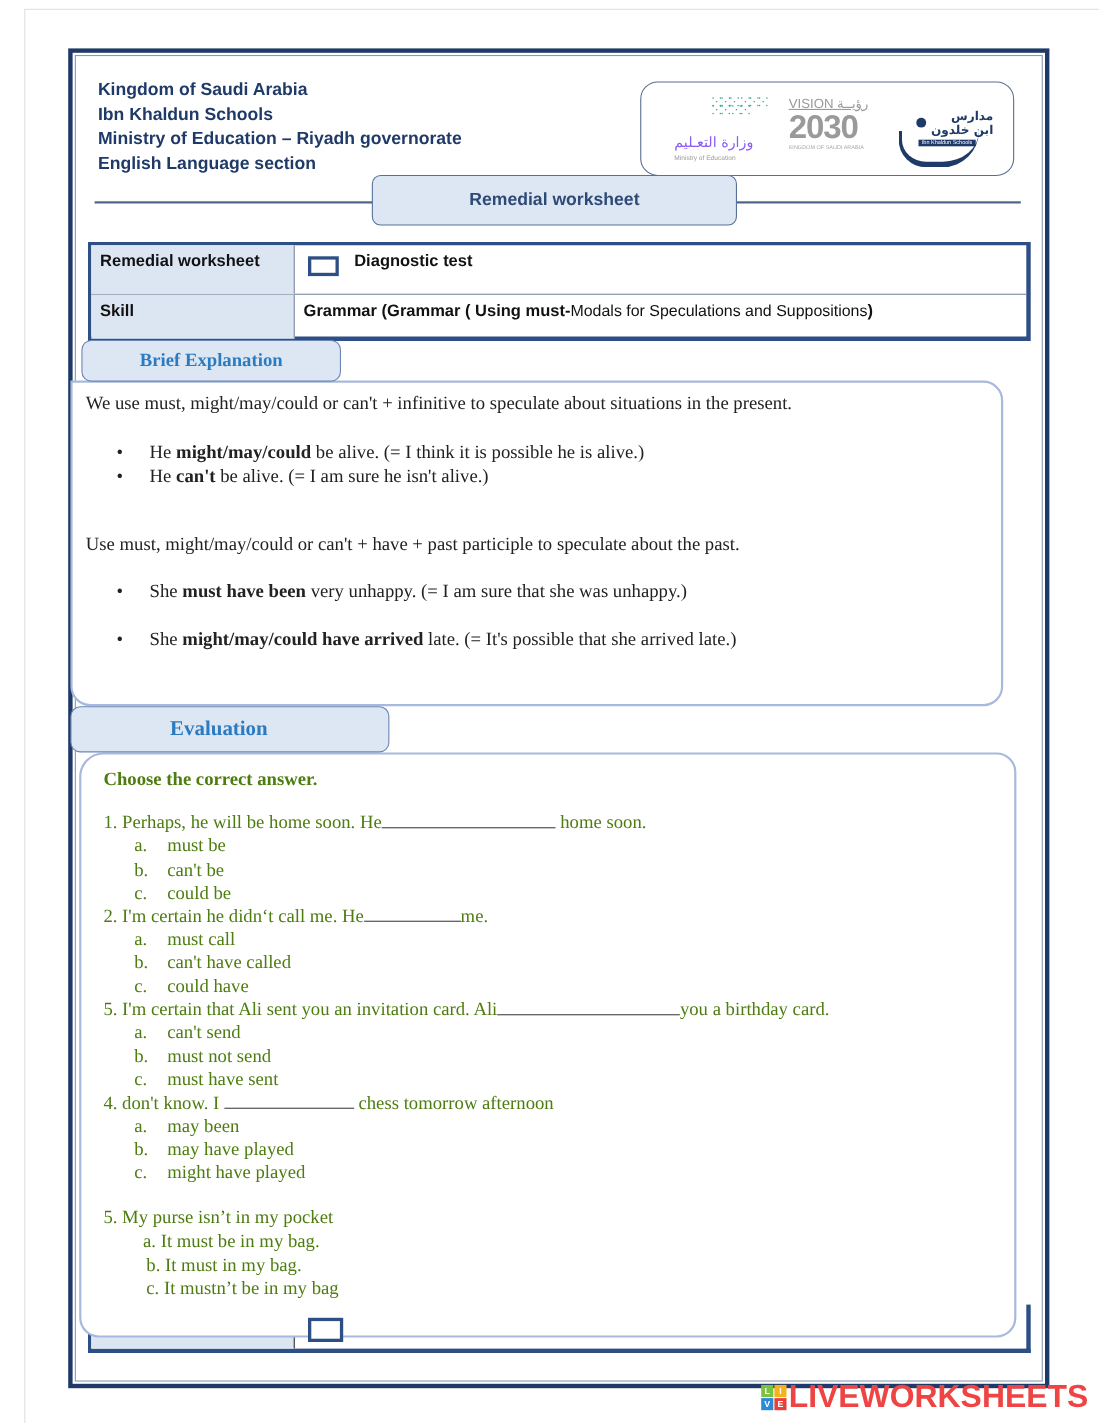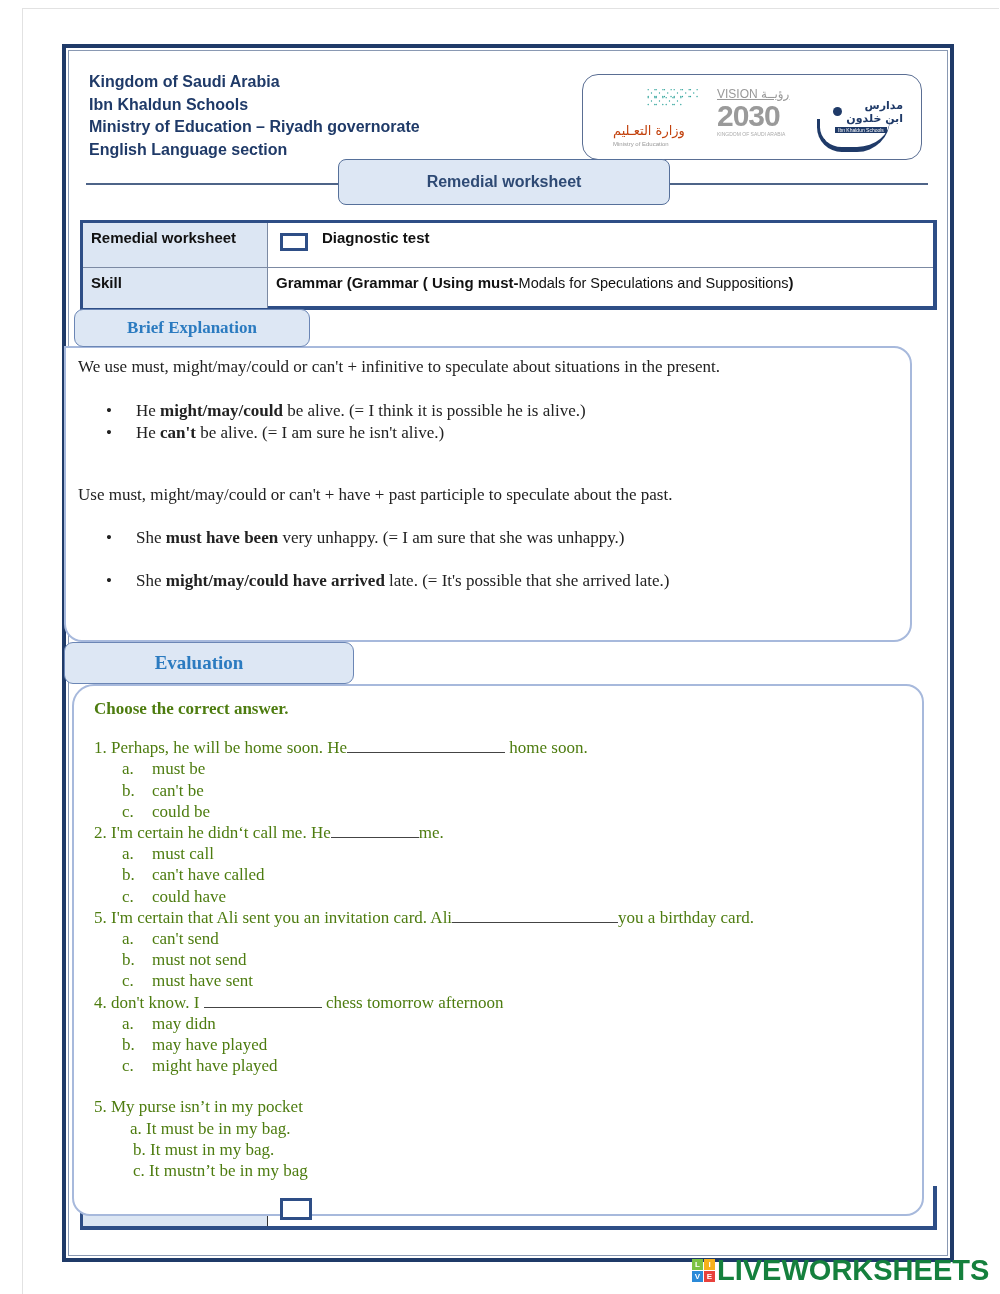--- a/index.html
+++ b/index.html
@@ -5,21 +5,21 @@
   html, body { margin:0; padding:0; background:#ffffff; }
   body { width:1000px; height:1294px; position:relative; overflow:hidden; font-family:"Liberation Serif", serif; color:#222; }
   .page-edge { position:absolute; left:22px; top:8px; width:976px; height:1290px; border-left:1px solid #e2e2e2; border-top:1px solid #e2e2e2; }
   .outer-frame { position:absolute; left:62px; top:44px; width:892px; height:1218px; border:4px solid #1f3a68; box-sizing:border-box; }
   .inner-frame { position:absolute; left:68px; top:50px; width:880px; height:1206px; border:1px solid #8a99b3; box-sizing:border-box; }
 
   .header-text { position:absolute; left:89px; top:71px; font-family:"Liberation Sans", sans-serif; font-weight:bold; font-size:16px; line-height:22.5px; color:#1f3a68; }
   .logo-box { position:absolute; left:582px; top:74px; width:340px; height:86px; border:1.5px solid #5a6e93; border-radius:16px; box-sizing:border-box; background:#fff; }
   .moe-logo { position:absolute; left:30px; top:14px; width:100px; height:60px; }
   .moe-dots { position:absolute; left:34px; top:0; font-size:11px; letter-spacing:-1px; color:#2ea39a; line-height:8px; }
-  .moe-ar { position:absolute; left:0; top:34px; font-size:13px; color:#c2410c; font-family:"DejaVu Sans", sans-serif; }
+  .moe-ar { position:absolute; left:0; top:34px; font-size:13px; color:#8b5cf6; font-family:"DejaVu Sans", sans-serif; }
   .moe-en { position:absolute; left:0; top:52px; font-size:6px; color:#999; font-family:"Liberation Sans", sans-serif; }
   .vision { position:absolute; left:134px; top:12px; width:95px; height:62px; }
   .vision-top { font-family:"Liberation Sans", sans-serif; font-size:12px; color:#999;text-decoration:underline; }
   .vision-num { font-family:"Liberation Sans", sans-serif; font-size:30px; font-weight:bold; color:#9a9a9a; line-height:30px; letter-spacing:-1px; }
   .vision-sub { font-size:5px; color:#aaa; font-family:"Liberation Sans", sans-serif; line-height:6px; }
   .khaldun { position:absolute; left:228px; top:14px; width:100px; height:62px; }
   .khaldun-ar { position:absolute; right:8px; top:10px; font-family:"DejaVu Sans", sans-serif; font-size:11px; font-weight:bold; color:#1f3a68; text-align:right; line-height:13px; }
   .khaldun-dot { position:absolute; left:22px; top:18px; width:9px; height:9px; border-radius:50%; background:#1f3a68; }
   .khaldun-swoosh { position:absolute; left:6px; top:30px; width:70px; height:28px; border-bottom:5px solid #1f3a68; border-left:3px solid #1f3a68; border-radius:0 0 40px 30px; }
   .khaldun-en { position:absolute; left:24px; top:38px; font-size:5px; color:#fff; background:#1f3a68; padding:0 3px; font-family:"Liberation Sans", sans-serif; }
@@ -68,21 +68,21 @@
   .q5-opt.a { padding-left:36px; }
   .q5-opt.b, .q5-opt.c { padding-left:39px; }
 
   .bottom-table { position:absolute; left:80px; top:1186px; width:857px; height:44px; border:3px solid #2e4e86; border-top:none; box-sizing:border-box; border-right-width:4px; border-bottom-width:4px; }
   .bottom-table .bt-label { position:absolute; left:0; top:0; width:185px; height:100%; background:#dce6f3; border-right:1px solid #333; box-sizing:border-box; }
   .bottom-checkbox { position:absolute; left:280px; top:1198px; width:32px; height:22px; border:3px solid #2e4e86; background:#fff; box-sizing:border-box; }
 
   .lw-logo { position:absolute; left:692px; top:1255px; display:flex; align-items:center; }
   .lw-blocks { display:grid; grid-template-columns:11px 11px; grid-template-rows:11px 11px; gap:1px; margin-right:2px; }
   .lw-blocks span { display:flex; align-items:center; justify-content:center; font-family:"Liberation Sans", sans-serif; font-size:8px; font-weight:bold; color:#fff; }
-  .lw-text { font-family:"Liberation Sans", sans-serif; font-weight:bold; font-size:29px; color:#15803d; letter-spacing:0px; line-height:30px; }
+  .lw-text { font-family:"Liberation Sans", sans-serif; font-weight:bold; font-size:29px; color:#ef4444; letter-spacing:0px; line-height:30px; }
 </style>
 </head>
 <body>
 
 <div class="page-edge"></div>
 <div class="outer-frame"></div>
 <div class="inner-frame"></div>
 
 <div class="header-text">
   <div>Kingdom of Saudi Arabia</div>
@@ -176,21 +176,21 @@
   <div class="question">
     <span>5. I'm certain that Ali sent you an invitation card.  Ali</span><span class="blank" style="width:166px"></span><span>you a birthday card.</span>
   </div>
   <div class="option"><span class="opt-letter">a.</span><span>can't send</span></div>
   <div class="option"><span class="opt-letter">b.</span><span>must not send</span></div>
   <div class="option"><span class="opt-letter">c.</span><span>must have sent</span></div>
 
   <div class="question">
     <span>4. don't know. I </span><span class="blank" style="width:118px"></span><span> chess tomorrow afternoon</span>
   </div>
-  <div class="option"><span class="opt-letter">a.</span><span>may didn</span></div>
+  <div class="option"><span class="opt-letter">a.</span><span>may been</span></div>
   <div class="option"><span class="opt-letter">b.</span><span>may have played</span></div>
   <div class="option"><span class="opt-letter">c.</span><span>might have played</span></div>
 
   <div class="question q5">5. My purse isn’t in my pocket</div>
   <div class="q5-opt a"><span>a.</span> <span>It must be in my bag.</span></div>
   <div class="q5-opt b"><span>b.</span> <span>It must in my bag.</span></div>
   <div class="q5-opt c"><span>c.</span> <span>It mustn’t be in my bag</span></div>
 </div>
 
 <div class="lw-logo">

